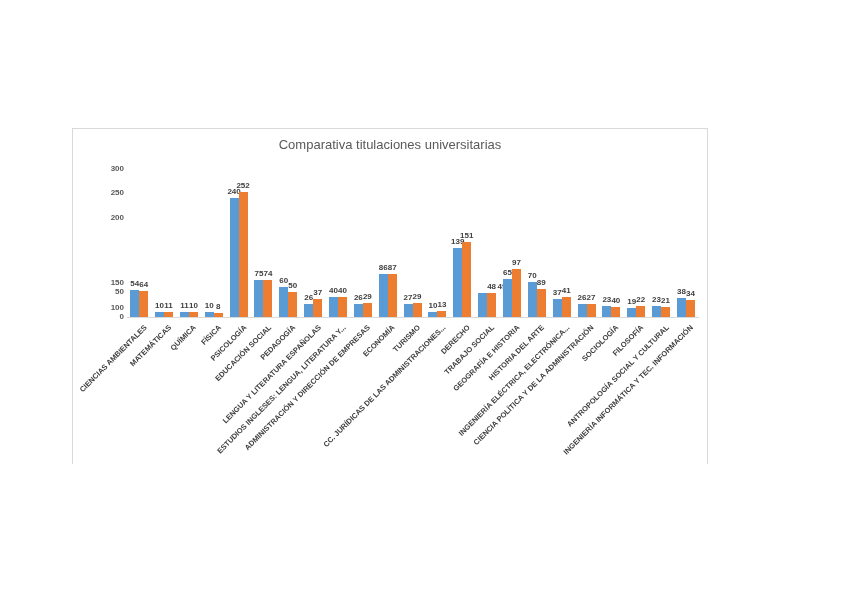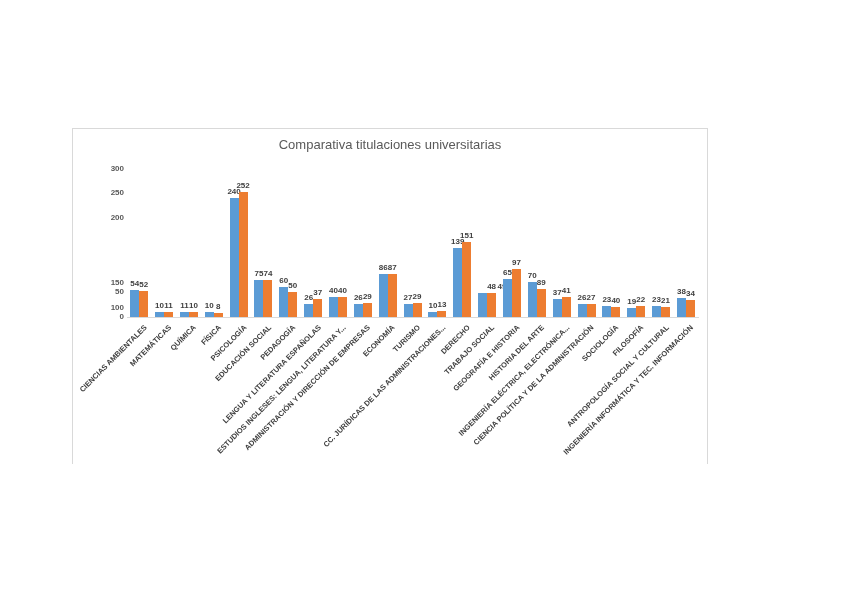--- a/index.html
+++ b/index.html
@@ -115,21 +115,21 @@
         <div class="ytick" style="left: 11px; top: 159.25px;">50</div>
         <div class="ytick" style="left: 11px; top: 134.5px; margin-top: 40px;">100</div>
         <div class="ytick" style="left: 11px; top: 110px; margin-top: 40px;">150</div>
         <div class="ytick" style="left: 11px; top: 85px; text-align: right;">200</div>
         <div class="ytick" style="left: 11px; top: 60.25px;">250</div>
         <div class="ytick" style="left: 11px; top: 35.5px;">300</div>
         <div class="axis-line" style="left: 54px; top: 188px; width: 571.55px;"></div>
         <div class="bar" style="left: 57.2px; top: 161.27px; width: 9px; height: 26.73px; background: rgb(91, 155, 213);"></div>
         <div class="dlabel" style="left: 48.7px; top: 150.27px;">54</div>
         <div class="bar" style="left: 66.2px; top: 162.26px; width: 9px; height: 25.74px; background: rgb(237, 125, 49);"></div>
-        <div class="dlabel" style="left: 57.7px; top: 151.26px;">52</div>
+        <div class="dlabel" style="left: 57.7px; top: 151.26px;">64</div>
         <div class="catlabel" style="right: 564.8px; top: 194px;">CIENCIAS AMBIENTALES</div>
         <div class="bar" style="left: 82.05px; top: 183.05px; width: 9px; height: 4.95px; background: rgb(91, 155, 213);"></div>
         <div class="dlabel" style="left: 73.55px; top: 172.05px;">10</div>
         <div class="bar" style="left: 91.05px; top: 182.555px; width: 9px; height: 5.445px; background: rgb(237, 125, 49);"></div>
         <div class="dlabel" style="left: 82.55px; top: 171.555px;">11</div>
         <div class="catlabel" style="right: 539.95px; top: 194px;">MATEMÁTICAS</div>
         <div class="bar" style="left: 106.9px; top: 182.555px; width: 9px; height: 5.445px; background: rgb(91, 155, 213);"></div>
         <div class="dlabel" style="left: 98.4px; top: 171.555px;">11</div>
         <div class="bar" style="left: 115.9px; top: 183.05px; width: 9px; height: 4.95px; background: rgb(237, 125, 49);"></div>
         <div class="dlabel" style="left: 107.4px; top: 172.05px;">10</div>

